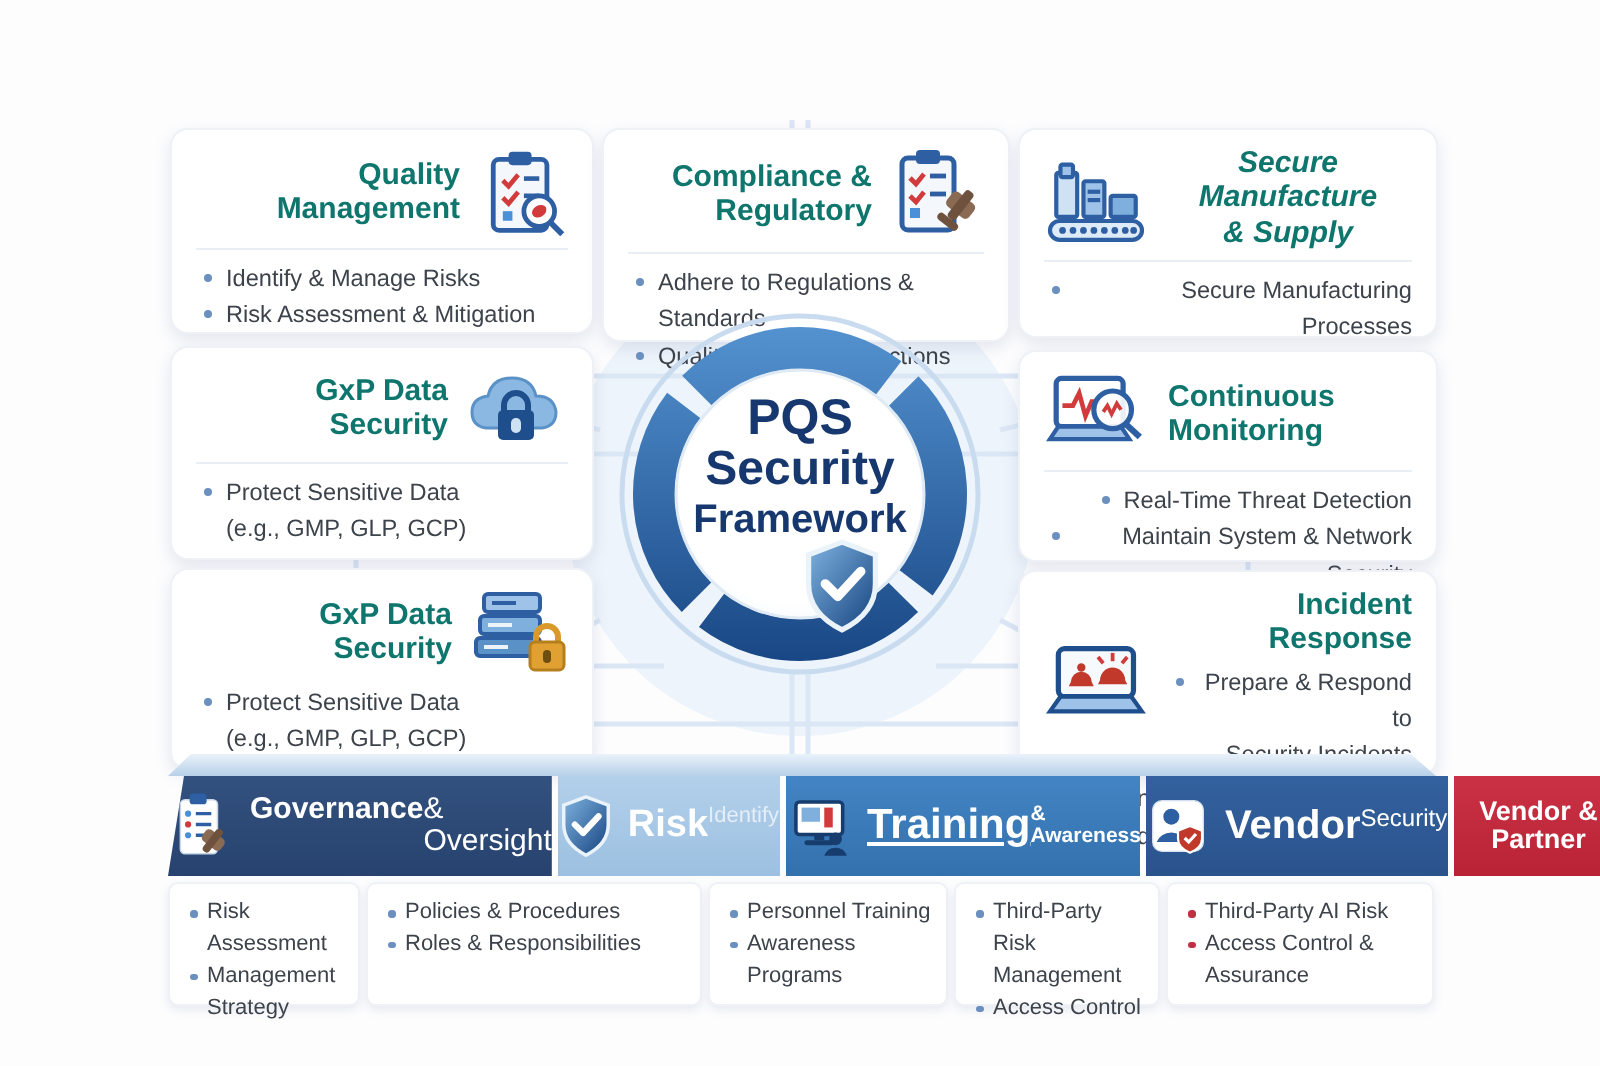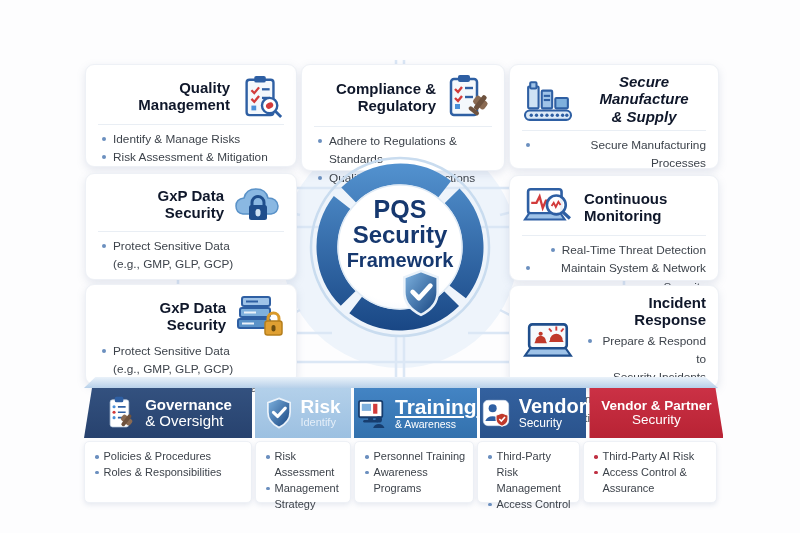--- a/index.html
+++ b/index.html
@@ -15,21 +15,21 @@
 
   
   .card{
     position:absolute;background:#fff;border:1px solid #eef1f6;border-radius:9px;
     box-shadow:0 3px 8px rgba(110,130,165,.18);z-index:2;box-sizing:border-box;
     padding:8px 12px 6px 12px;
   }
   .card-head{display:flex;align-items:center;gap:8px;}
   .card-head.right{justify-content:flex-end;}
   .card-title{
-    font-weight:bold;color:#0f172a;font-size:15px;line-height:1.15;
+    font-weight:bold;color:#0f766e;font-size:15px;line-height:1.15;
     white-space:pre-line;
   }
   .t-right{text-align:right;}
   .t-center{text-align:center;font-style:italic;}
   .divider{height:1px;background:#e9eef4;margin:5px 0 5px 0;}
   .icon{flex:none;display:inline-flex;}
   ul.bullets{list-style:none;margin:3px 0 0 0;padding:0;}
   ul.bullets li{
     display:flex;align-items:flex-start;font-size:11.8px;color:#3d434b;
     line-height:1.55;
@@ -67,30 +67,30 @@
   .band{position:absolute;left:84px;top:377px;width:634px;z-index:2;}
   .band-bevel{
     height:11px;background:linear-gradient(#eaf2fa,#b7d0e9);
     clip-path:polygon(1.8% 0,98% 0,100% 100%,0 100%);
   }
   .band-headers{display:flex;gap:3px;height:50px;}
   .bhead{
     display:flex;align-items:center;justify-content:center;gap:7px;color:#fff;
     box-sizing:border-box;
   }
-  .bhead .h-lines{display:flex;flex-direction:column;line-height:1.05;}
+  .bhead .h-lines{display:flex;flex-direction:row;line-height:1.05;}
   .bh-l1{font-weight:bold;font-size:15px;}
   .bh-l2{font-weight:normal;font-size:15px;}
   .sec0{flex:0 0 168px;background:linear-gradient(#33517f,#27426e);clip-path:polygon(8px 0,100% 0,100% 100%,0 100%);}
   .sec1{flex:0 0 96px;background:linear-gradient(#b3d0ea,#9cc0e1);}
   .sec1 .bh-l1{font-size:19px;}
   .sec1 .bh-l2{font-weight:normal;font-size:11px;color:#e4eef8;}
   .sec2{flex:0 0 120px;background:linear-gradient(#4384c4,#3371ad);}
   .sec2 .bh-l1{font-size:21px;text-decoration:underline;}
-  .sec2 .bh-l2{font-weight:normal;font-size:10.5px;}
+  .sec2 .bh-l2{font-weight:bold;font-size:10.5px;}
   .sec3{flex:0 0 103px;background:linear-gradient(#33619f,#2a538c);}
   .sec3 .bh-l1{font-size:20px;}
   .sec3 .bh-l2{font-weight:normal;font-size:12px;}
   .sec4{flex:0 0 134px;background:linear-gradient(#cb3145,#b82334);clip-path:polygon(0 0,calc(100% - 8px) 0,100% 100%,0 100%);}
   .sec4 .h-lines{text-align:center;}
   .sec4 .bh-l1,.sec4 .bh-l2{font-size:13.5px;}
   .band-cards{display:flex;gap:3px;margin-top:3px;}
   .bcard{
     background:#fff;border:1px solid #eef1f6;border-radius:5px;height:62px;
     box-shadow:0 2px 5px rgba(110,130,165,.16);box-sizing:border-box;
@@ -461,44 +461,44 @@
       <div class="bhead sec4">
         <div class="h-lines">
           <span class="bh-l1">Vendor &amp; Partner</span>
           <span class="bh-l2">Security</span>
         </div>
       </div>
 
     </div>
 
     <div class="band-cards">
+      <div class="bcard bc1">
+        <ul>
+          <li>
+              <span class="dot"></span>
+              <span>Risk Assessment</span>
+            </li>
+          <li>
+              <span class="dot"></span>
+              <span>Management Strategy</span>
+            </li>
+        </ul>
+      </div>
       <div class="bcard bc0">
         <ul>
           <li>
               <span class="dot"></span>
               <span>Policies &amp; Procedures</span>
             </li>
           <li>
               <span class="dot"></span>
               <span>Roles &amp; Responsibilities</span>
             </li>
         </ul>
       </div>
-      <div class="bcard bc1">
-        <ul>
-          <li>
-              <span class="dot"></span>
-              <span>Risk Assessment</span>
-            </li>
-          <li>
-              <span class="dot"></span>
-              <span>Management Strategy</span>
-            </li>
-        </ul>
-      </div>
       <div class="bcard bc2">
         <ul>
           <li>
               <span class="dot"></span>
               <span>Personnel Training</span>
             </li>
           <li>
               <span class="dot"></span>
               <span>Awareness Programs</span>
             </li>

